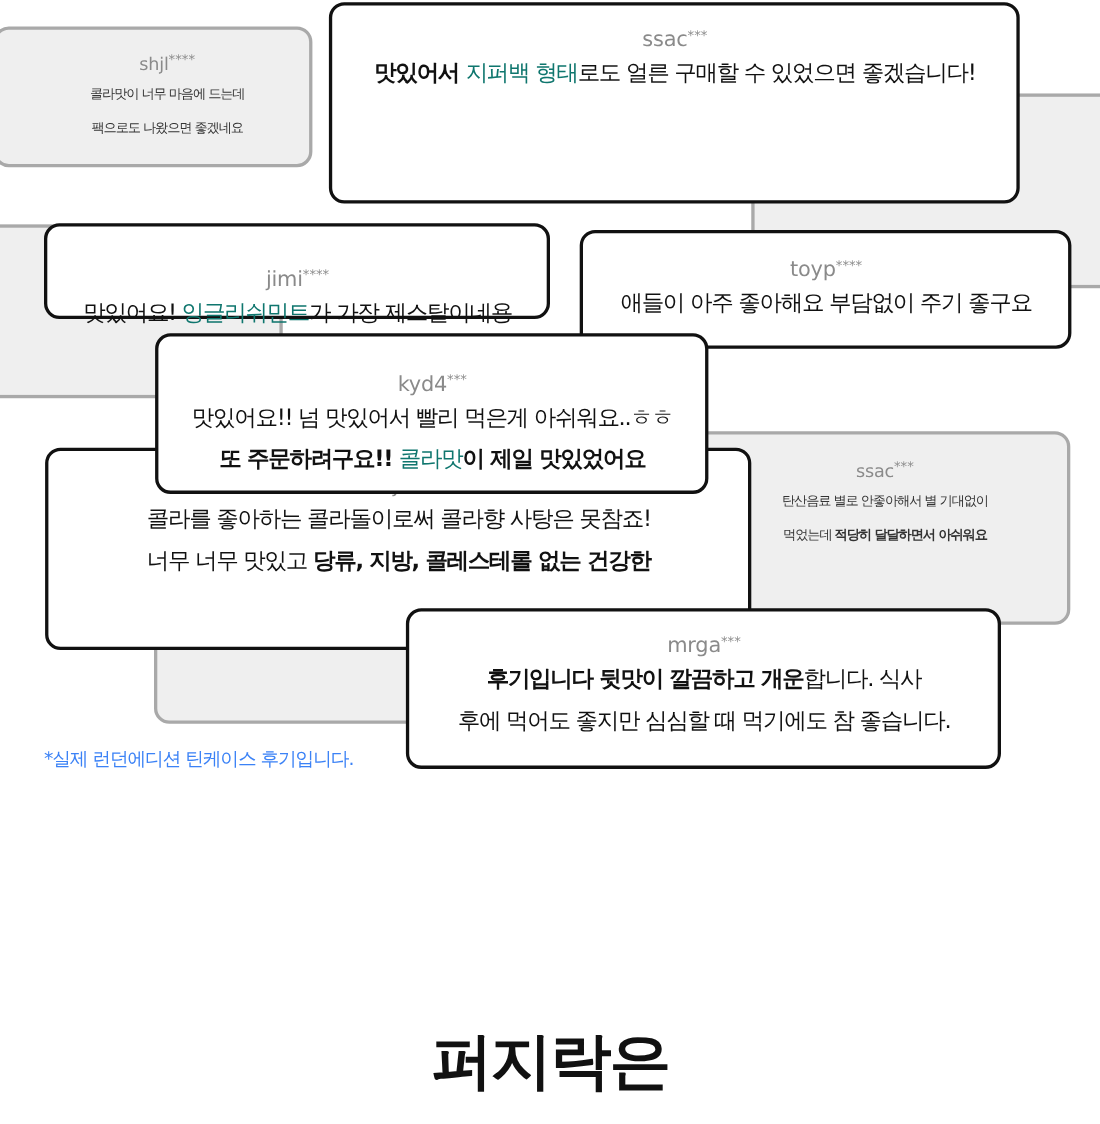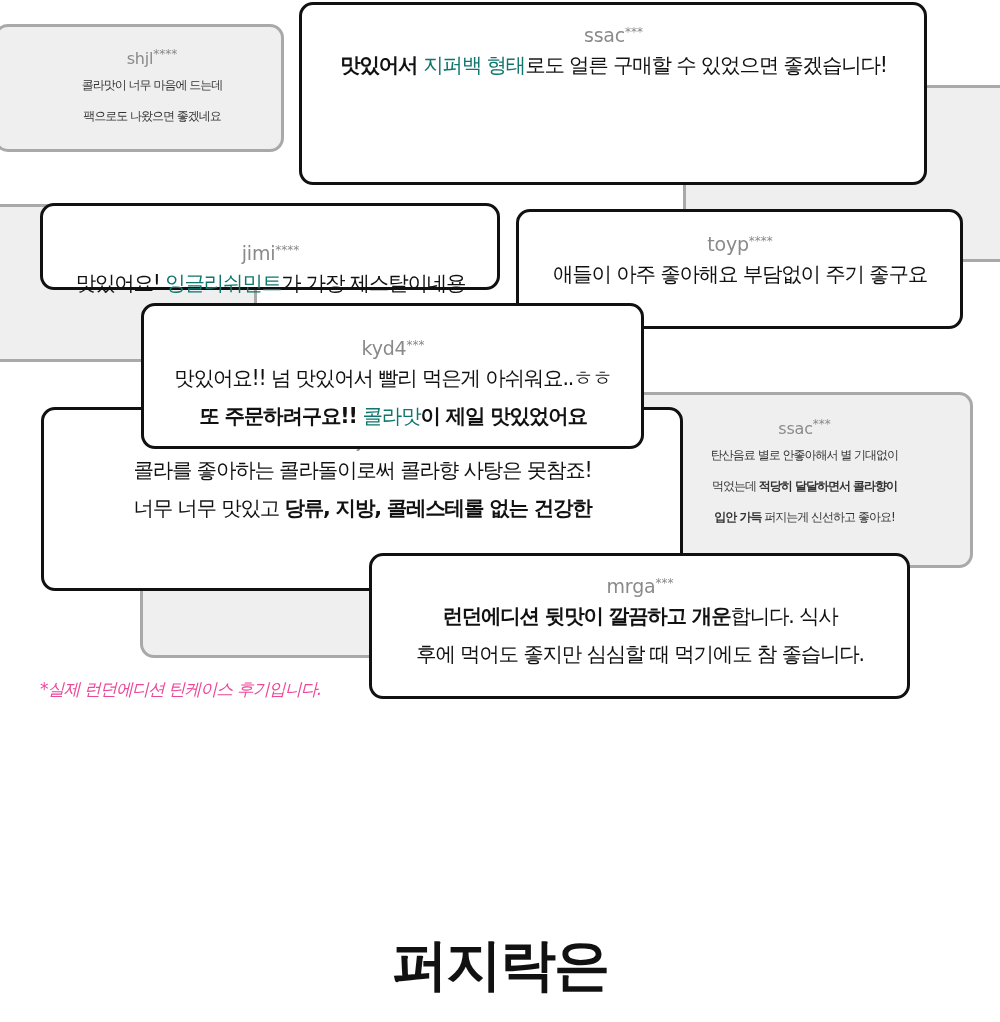--- a/index.html
+++ b/index.html
@@ -21,21 +21,21 @@
   }
   .card.gray { background: #efefef; border-color: #a9a9a9; }
   .user { color: #8a8a8a; font-size: 19px; line-height: 22px; letter-spacing: -0.2px; }
   .user .mask { font-size: 12px; vertical-align: 6px; letter-spacing: 0; }
   .line { font-size: 20.5px; line-height: 38px; letter-spacing: -1.2px; white-space: nowrap; }
   .small .user { font-size: 16px; }
   .small .line { font-size: 12px; line-height: 31px; letter-spacing: -1px; color: #333; }
   .b { font-weight: bold; }
   .r { color: #0f766e; font-weight: normal; }
   .footnote {
-    position: absolute; left: 40px; top: 678px; font-size: 17px; color: #ec4899; letter-spacing: -1px; font-style: italic;
+    position: absolute; left: 40px; top: 678px; font-size: 17px; color: #3b82f6; letter-spacing: -1px;
   }
   .title {
     position: absolute; left: 0; width: 1000px; top: 928px; text-align: center;
     font-size: 56px; font-weight: bold; letter-spacing: -2px; color: #111;
   }
 </style>
 </head>
 <body>
 
 <div class="panel" style="left:683px; top:85px; width:330px; height:177px; border-radius:0;"></div>
@@ -47,41 +47,40 @@
     <div class="line"><span>콜라맛이 너무 마음에 드는데</span></div>
     <div class="line"><span>팩으로도 나왔으면 좋겠네요</span></div>
   </div>
 <div class="card" style="left:299px; top:2px; width:628px; height:183px; padding-top:16px;">
     <div class="user"><span>ssac</span><span class="mask">***</span></div>
     <div class="line"><span class="b">맛있어서 </span><span class="r">지퍼백 형태</span><span>로도 얼른 구매할 수 있었으면 좋겠습니다!</span></div>
   </div>
 <div class="card gray small" style="left:624px; top:392px; width:349px; height:176px; padding:18px 18px 0 30px;">
     <div class="user"><span>ssac</span><span class="mask">***</span></div>
     <div class="line"><span>탄산음료 별로 안좋아해서 별 기대없이</span></div>
-    <div class="line"><span>먹었는데 </span><span class="b">적당히 달달하면서 콜라향이</span></div>
-    <div class="line"><span class="b">입안 가득</span><span> 퍼지는게 신선하고 좋아요!</span></div>
+    <div class="line"><span>먹었는데 </span><span class="b">적당히 달달하면서 아쉬워요</span></div>
   </div>
 <div class="card" style="left:41px; top:407px; width:642px; height:184px; padding-top:16px;">
     <div class="user"><span>dltj</span><span class="mask">*****</span></div>
     <div class="line"><span>콜라를 좋아하는 콜라돌이로써 콜라향 사탕은 못참죠!</span></div>
     <div class="line"><span>너무 너무 맛있고 </span><span class="b">당류, 지방, 콜레스테롤 없는 건강한</span></div>
   </div>
 <div class="card" style="left:40px; top:174px; width:460px; height:87px; padding-top:33px;margin-top:29px;">
     <div class="user"><span>jimi</span><span class="mask">****</span></div>
     <div class="line"><span>맛있어요! </span><span class="r">잉글리쉬민트</span><span>가 가장 제스탈이네용</span></div>
   </div>
-<div class="card" style="left:516px; top:209px; width:447px; height:120px; padding-top:18px;">
+<div class="card" style="left:527px; top:209px; width:447px; height:108px; padding-top:18px;">
     <div class="user"><span>toyp</span><span class="mask">****</span></div>
     <div class="line"><span>애들이 아주 좋아해요 부담없이 주기 좋구요</span></div>
   </div>
 <div class="card" style="left:141px; top:303px; width:503px; height:146px; padding-top:28px;">
     <div class="user"><span>kyd4</span><span class="mask">***</span></div>
     <div class="line"><span>맛있어요!! 넘 맛있어서 빨리 먹은게 아쉬워요..ㅎㅎ</span></div>
     <div class="line"><span class="b">또 주문하려구요!! </span><span class="r">콜라맛</span><span class="b">이 제일 맛있었어요</span></div>
   </div>
 <div class="card" style="left:369px; top:553px; width:541px; height:146px; padding-top:16px;">
     <div class="user"><span>mrga</span><span class="mask">***</span></div>
-    <div class="line"><span class="b">런던에디션 뒷맛이 깔끔하고 개운</span><span>합니다. 식사</span></div>
+    <div class="line"><span class="b">후기입니다 뒷맛이 깔끔하고 개운</span><span>합니다. 식사</span></div>
     <div class="line"><span>후에 먹어도 좋지만 심심할 때 먹기에도 참 좋습니다.</span></div>
   </div>
 
 <div class="footnote">*실제 런던에디션 틴케이스 후기입니다.</div>
 <div class="title">퍼지락은</div>
 
 </body></html>

